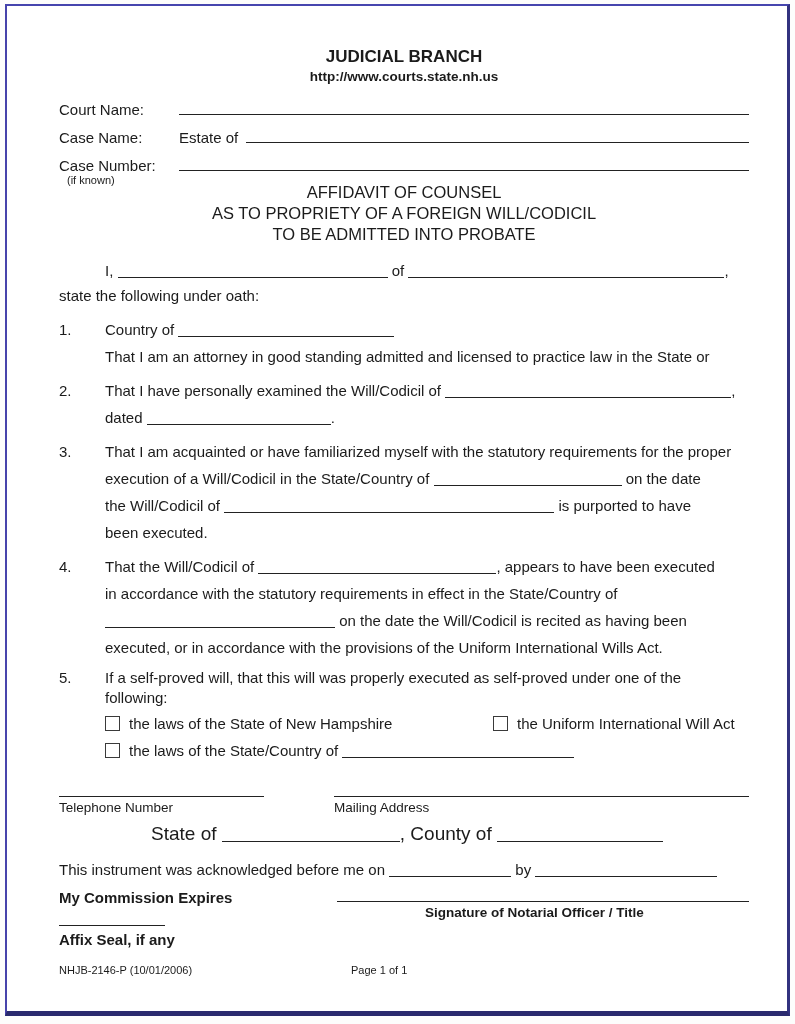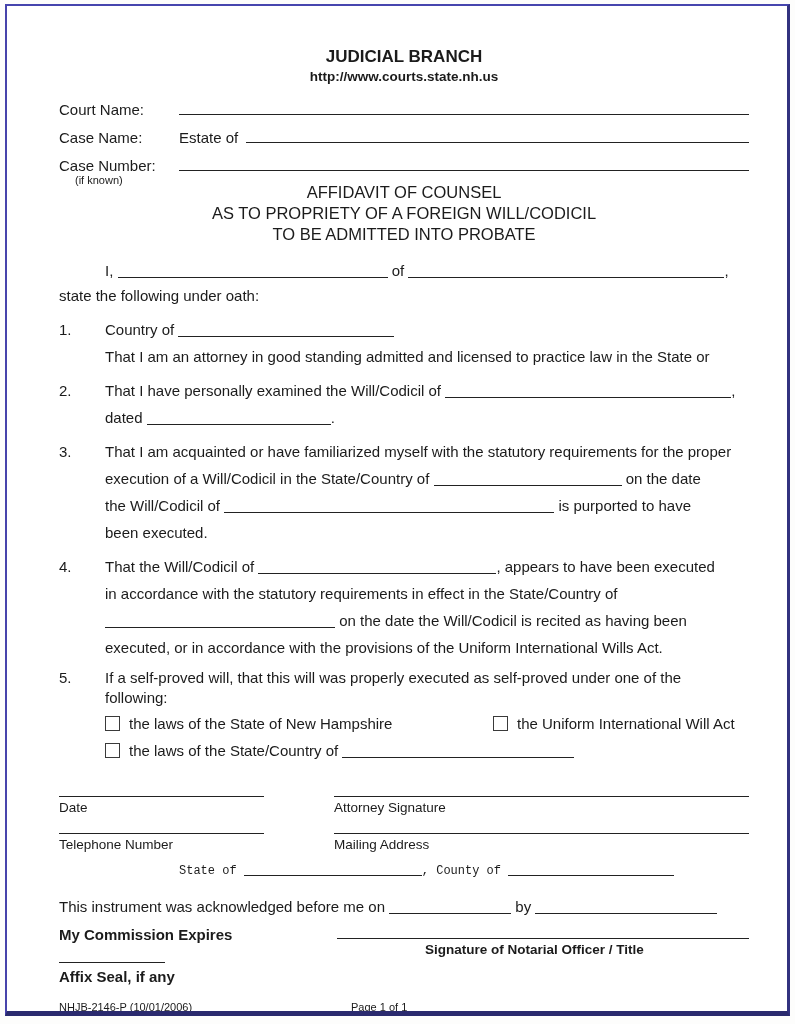--- a/index.html
+++ b/index.html
@@ -13,21 +13,21 @@
     border-right:3px solid #32327f; border-bottom:5px solid #2a2a6e;
     padding:40px 38px 0 52px; overflow:hidden;
   }
   .hdr { text-align:center; margin-bottom:16px; }
   .hdr-title { font-size:20px; font-weight:bold; line-height:25px; }
   .hdr-sub   { font-size:17px; font-weight:bold; line-height:22px; }
   .hdr-url   { font-size:13.5px; font-weight:bold; line-height:17px; }
   .crow { display:flex; align-items:baseline; margin-bottom:11px; position:relative; font-size:15px; }
   .clabel { width:120px; flex:none; }
   .cprefix { margin-right:8px; }
-  .subnote { position:absolute; left:16px; top:17px; font-size:11px; }
+  .subnote { position:absolute; left:8px; top:17px; font-size:11px; }
   .bl { display:inline-block; border-bottom:1.5px solid #222; height:13px; vertical-align:-2px; }
   .fill { flex:1; border-bottom:1.5px solid #222; height:13px; }
   .ftitle { text-align:center; font-size:16.5px; font-weight:normal; line-height:21px; margin:8px 0 12px 0; }
   .body15 { font-size:15px; }
   .introline { margin-left:46px; line-height:27px; white-space:nowrap; }
   .introline2 { line-height:24px; margin-bottom:8px; }
   .item { display:flex; margin-bottom:7px; }
   .inum { width:46px; flex:none; line-height:27px; }
   .itext { flex:1; line-height:27px; }
   .itext div { white-space:nowrap; }
@@ -35,21 +35,21 @@
   .tight div { line-height:20px; }
   .cbrow { display:flex; align-items:baseline; line-height:27px; white-space:nowrap; }
   .cbleft { width:388px; flex:none; }
   .cb { display:inline-block; width:13px; height:13px; border:1.6px solid #3a3a3a; vertical-align:-2px; margin-right:9px; background:#fff; }
   .sigsec { margin-top:30px; }
   .sigrow { display:flex; margin-bottom:16px; }
   .sigcol1 { width:205px; flex:none; margin-right:70px; }
   .sigcol2 { flex:1; }
   .sigline { border-bottom:1.5px solid #222; height:2px; }
   .siglabel { font-size:13.5px; padding-top:3px; }
-  .notary-state { margin-left:120px; margin-top:6px; font-size:12px; white-space:nowrap; line-height:26px;font-family:Liberation Mono, monospace; }
+  .notary-state { margin-left:92px; margin-top:6px; font-size:19px; white-space:nowrap; line-height:26px; }
   .ack { margin-top:10px; font-size:15px; white-space:nowrap; line-height:26px; }
   .commrow { display:flex; margin-top:4px;font-weight:bold; }
   .commleft { width:278px; flex:none; font-size:15px; line-height:21px; }
   .commright { flex:1; padding-top:12px; }
   .officer-label { font-size:13.5px; padding:3px 0 0 88px; }
   .footer { display:flex; margin-top:14px; font-size:11px; line-height:13px; }
   .footleft { width:292px; flex:none; }
 </style>
 </head>
 <body>
@@ -169,30 +169,20 @@
     </div>
     <div class="cbrow">
       <span>
         <span class="cb"></span><span>the laws of the State/Country of</span>
         <span class="bl" style="width:232px"></span>
       </span>
     </div>
   </div>
 
   <div class="sigsec">
-    <div class="sigrow">
-      <div class="sigcol1">
-        <div class="sigline"></div>
-        <div class="siglabel">Date</div>
-      </div>
-      <div class="sigcol2">
-        <div class="sigline"></div>
-        <div class="siglabel">Attorney Signature</div>
-      </div>
-    </div>
     <div class="sigrow" style="margin-bottom:0;">
       <div class="sigcol1">
         <div class="sigline"></div>
         <div class="siglabel">Telephone Number</div>
       </div>
       <div class="sigcol2">
         <div class="sigline"></div>
         <div class="siglabel">Mailing Address</div>
       </div>
     </div>

